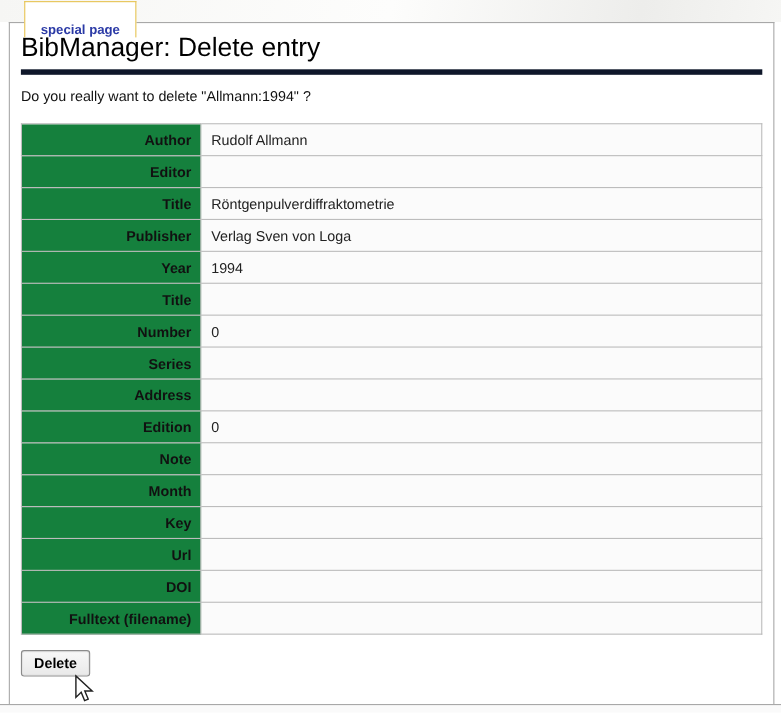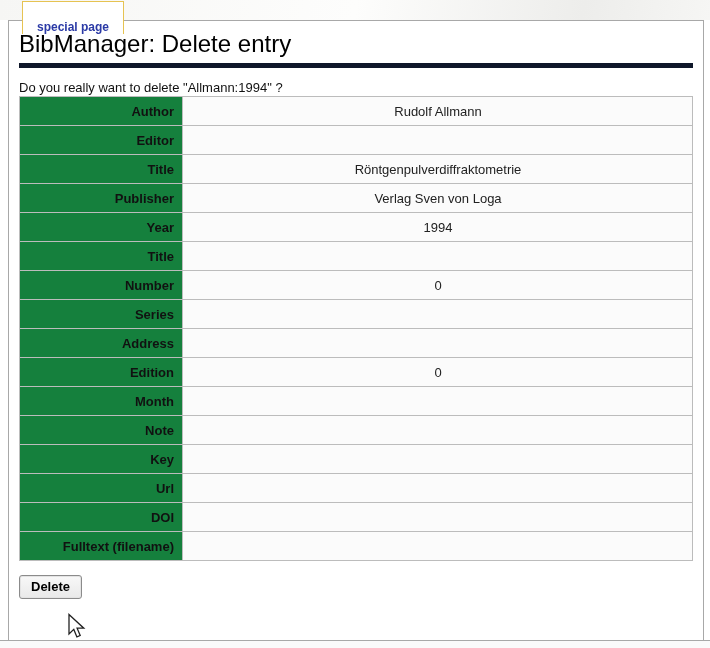--- a/index.html
+++ b/index.html
@@ -50,21 +50,21 @@
     font-weight: normal;
     line-height: 29px;
     padding: 0 0 5px 0;
     border-bottom: 5px solid #0f172a;
     color: #000;
   }
 
   p.confirm {
     font-size: 13px;
     line-height: 16px;
-    margin: 12px 0 0 0;
+    margin: 12px 0 16px 0;
     color: #111;
   }
 
   table.entry-table {
     width: 100%;
     border-collapse: collapse;
     border: 1px solid #aaaaaa;
   }
   table.entry-table th,
   table.entry-table td {
@@ -77,21 +77,21 @@
   table.entry-table th {
     width: 163px;
     background: #15803d;
     text-align: right;
     font-weight: bold;
     color: #111;
     white-space: nowrap;
   }
   table.entry-table td {
     background: #fbfbfb;
-    text-align: center;
+    text-align: left;
     padding-left: 9px;
     color: #222;
   }
 
   .delete-btn {
     display: inline-block;
     margin: 14px 0 4px 0;
     font-family: "Liberation Sans", sans-serif;
     font-size: 13px;
     font-weight: bold;
@@ -171,25 +171,25 @@
       </tr>
       <tr>
         <th>Address</th>
         <td></td>
       </tr>
       <tr>
         <th>Edition</th>
         <td>0</td>
       </tr>
       <tr>
+        <th>Note</th>
+        <td></td>
+      </tr>
+      <tr>
         <th>Month</th>
-        <td></td>
-      </tr>
-      <tr>
-        <th>Note</th>
         <td></td>
       </tr>
       <tr>
         <th>Key</th>
         <td></td>
       </tr>
       <tr>
         <th>Url</th>
         <td></td>
       </tr>

